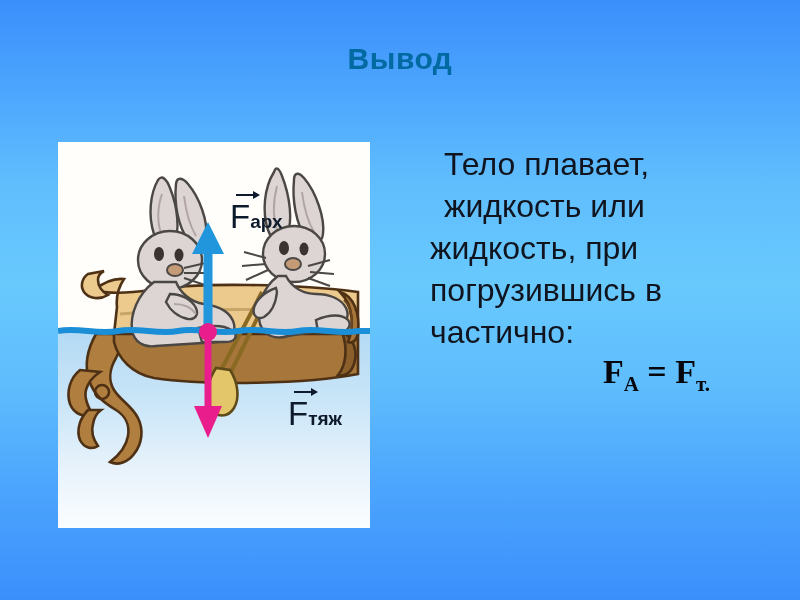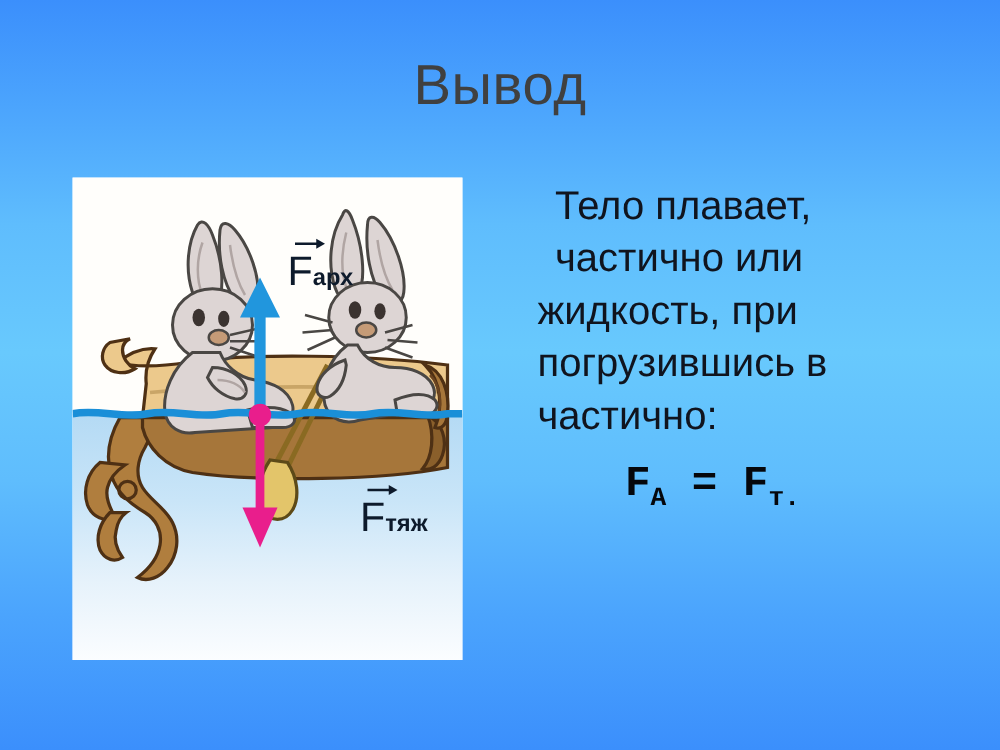--- a/index.html
+++ b/index.html
@@ -15,24 +15,24 @@
         #4ba4fd 82%,
         #3b8ffc 100%);
     position:relative;
   }
 
   
   .title {
     position:absolute;
     left:0; right:0; top:42px;
     text-align:center;
-    font-size:45px;
-    font-weight:400;
+    font-size:30px;
+    font-weight:700;
     letter-spacing:0.5px;
-    color:#404040;
+    color:#0369a1;
     font-family:"Liberation Sans", sans-serif;
   }
 
   
   .panel {
     position:absolute;
     left:58px; top:142px;
     width:312px; height:386px;
     background:#ffffff;
     overflow:hidden;
@@ -98,27 +98,27 @@
   .textcol .line {
     font-size:32px;
     line-height:42px;
     color:#10141e;
     font-family:"Liberation Sans", sans-serif;
     white-space:nowrap;
   }
   .textcol .line.indent { padding-left:14px; }
 
   .formula {
-    margin-top:16px;
-    text-align:center;
+    margin-top:0;
+    text-align:right;
     padding-right:80px;
     font-size:34px;
     font-weight:700;
     color:#05070c;
-    font-family:Liberation Mono, monospace;
+    font-family:Liberation Serif, serif;
   }
   .formula sub { font-size:21px; font-weight:700; }
 </style>
 </head>
 <body>
 
 <div class="title">Вывод</div>
 
 <div class="panel">
 
@@ -259,21 +259,21 @@
 
   <div class="lbl" id="label-grav">
     <span class="vec"></span>
     <span><span class="base">F</span><span class="sub">тяж</span></span>
   </div>
 
 </div>
 
 <div class="textcol">
   <div class="line indent">Тело плавает,</div>
-  <div class="line indent">частично или</div>
+  <div class="line indent">жидкость или</div>
   <div class="line">жидкость, при</div>
   <div class="line">погрузившись в</div>
   <div class="line">частично:</div>
 
   <div class="formula">
     <span>F</span><sub>А</sub>
     <span>=</span>
     <span>F</span><sub>т.</sub>
   </div>
 </div>

